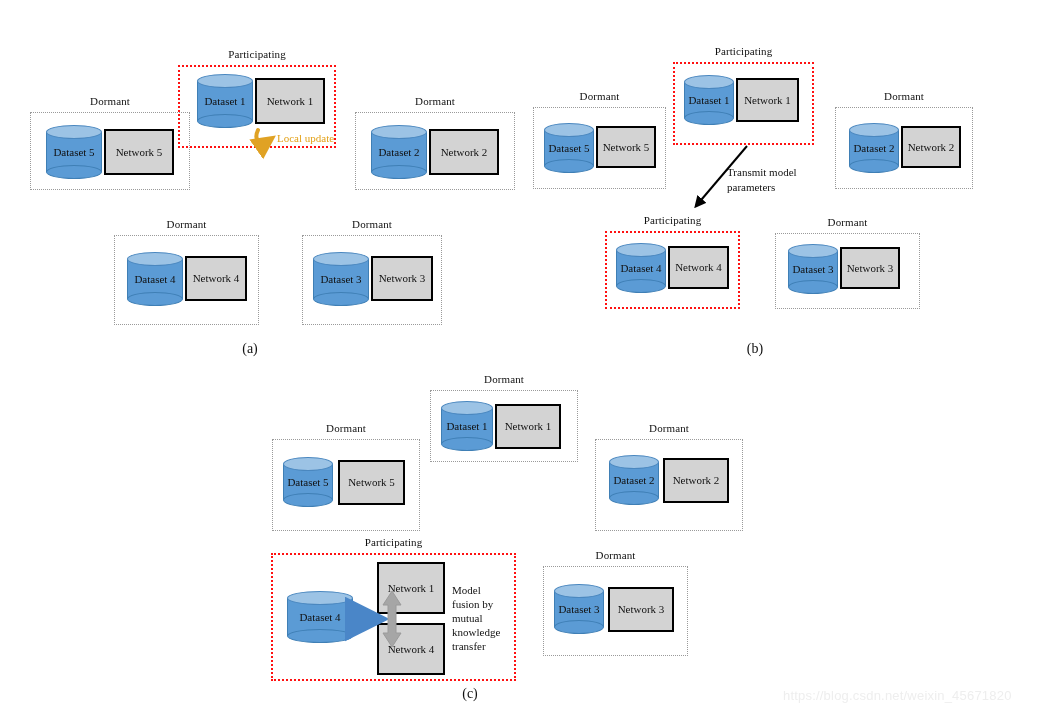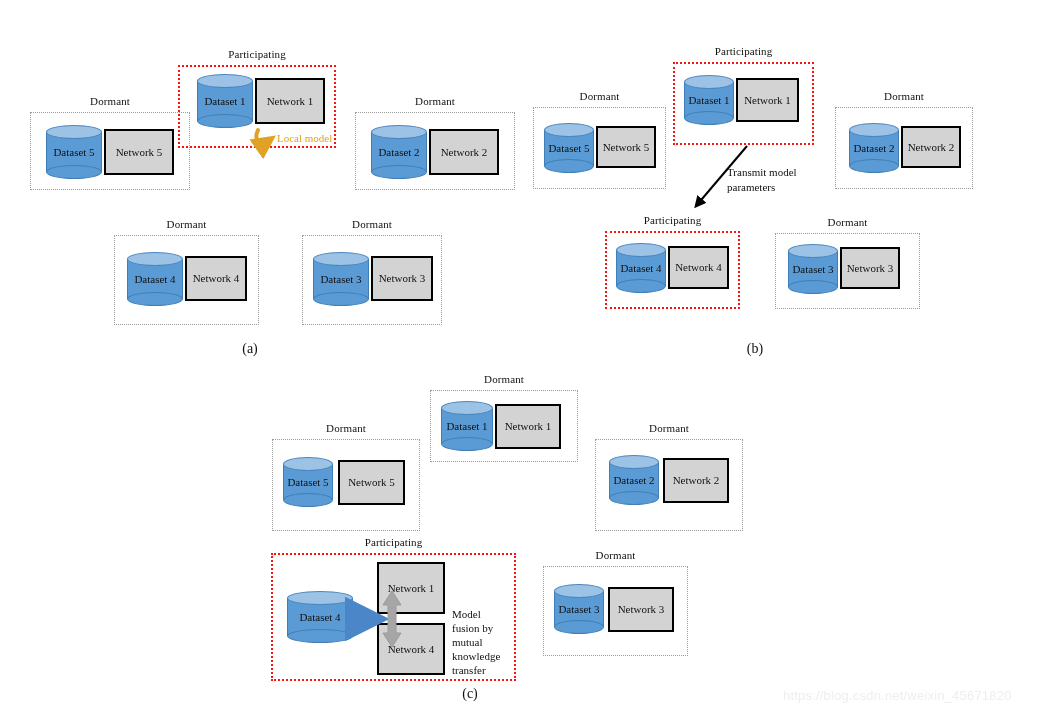--- a/index.html
+++ b/index.html
@@ -180,21 +180,21 @@
       <div class="cyl-body"></div>
       <div class="cyl-bottom"></div>
       <div class="cyl-top"></div>
       <div class="cyl-label">Dataset 1</div>
     </div>
     <div class="net" style="left:77px; top:13px; width:70px; height:46px;">
       <span>Network 1</span>
     </div>
   </div>
 
-  <div class="ftext gold" style="left:277px; top:131px;">Local model</div>
+  <div class="ftext gold" style="left:277px; top:131px;">Local update</div>
 
   <div class="group dormant" style="left:355px; top:112px; width:160px; height:78px;">
     <div class="group-frame"></div>
     <div class="group-label">Dormant</div>
     <div class="cyl" style="left:16px; top:13px; width:56px; height:54px;">
       <div class="cyl-body"></div>
       <div class="cyl-bottom"></div>
       <div class="cyl-top"></div>
       <div class="cyl-label">Dataset 2</div>
     </div>
@@ -376,21 +376,21 @@
     </div>
 
     <div class="net" style="left:106px; top:9px; width:68px; height:52px;">
       <span>Network 1</span>
     </div>
 
     <div class="net" style="left:106px; top:70px; width:68px; height:52px;">
       <span>Network 4</span>
     </div>
 
-    <div class="ftext" style="left:181px; top:30px; line-height:14px;margin-top:24px;">Model
+    <div class="ftext" style="left:181px; top:30px; line-height:14px;">Model
 fusion by
 mutual
 knowledge
 transfer</div>
   </div>
 
   <div class="panel-label" style="left:440px; top:686px; width:60px;">(c)</div>
 
   <svg class="ov" viewBox="0 0 1055 714" xmlns="http://www.w3.org/2000/svg">
     <defs>

